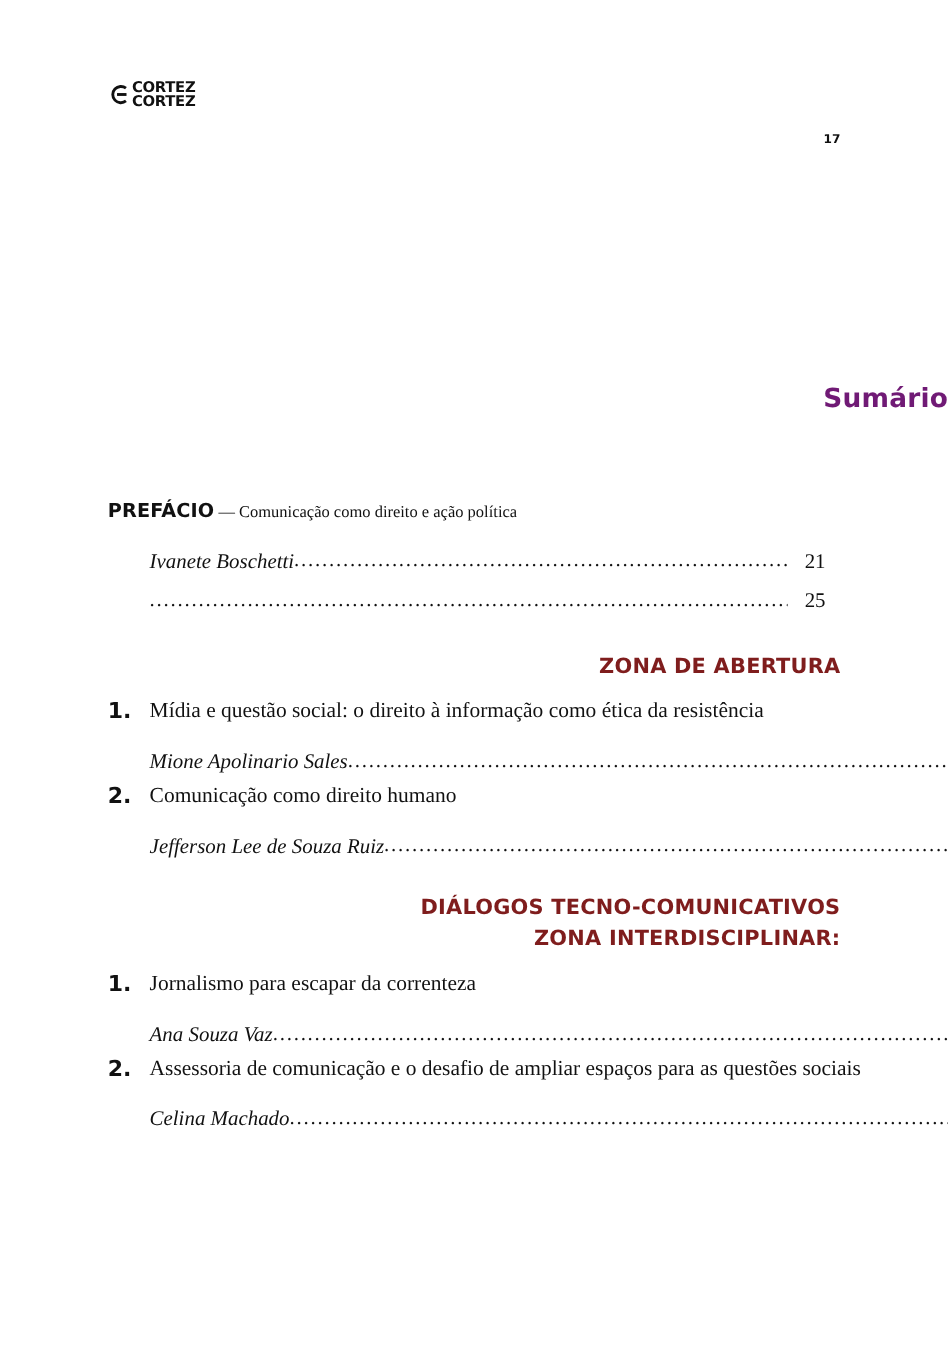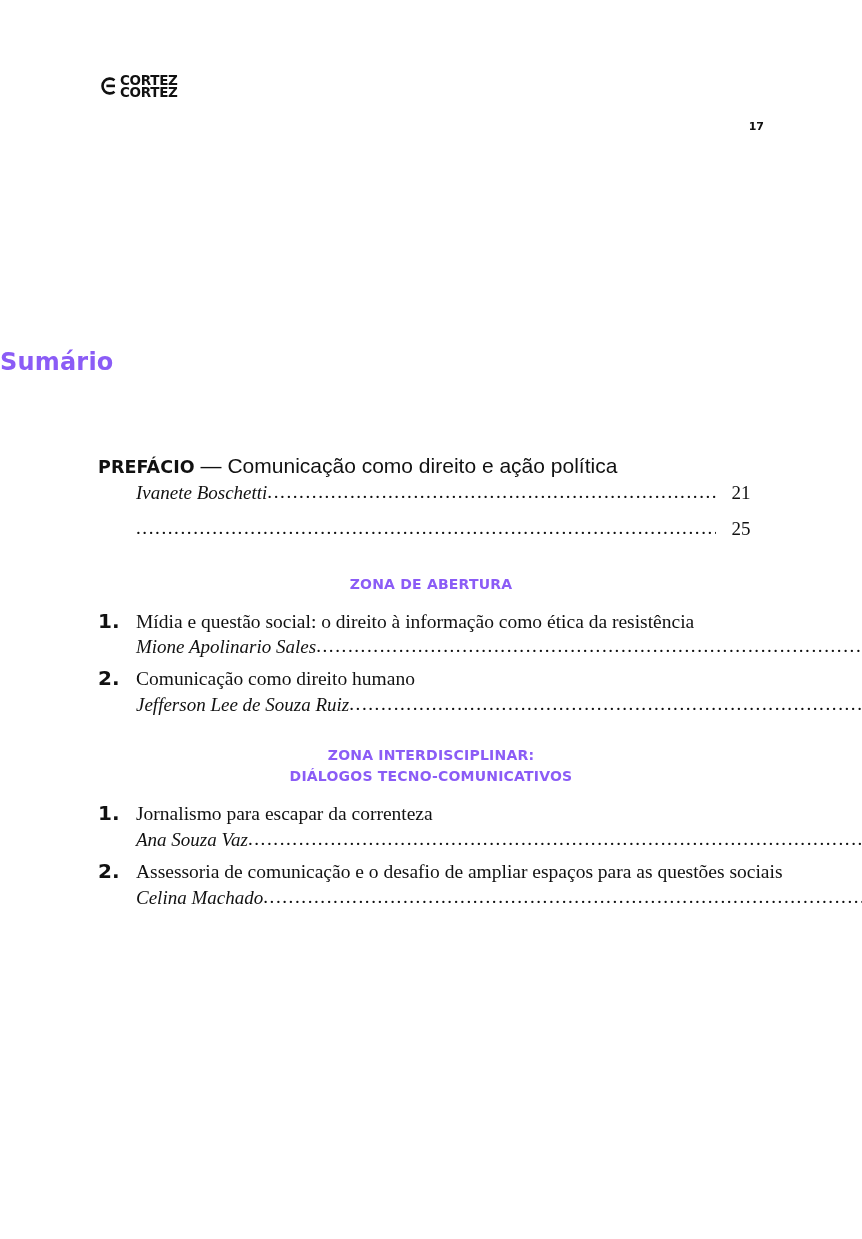--- a/index.html
+++ b/index.html
@@ -66,25 +66,25 @@
     color: #111;
     margin-top: 40px;
   }
 
   
   .doc-title {
     position: absolute;
     top: 348px;
     left: 0;
     width: 862px;
-    text-align: left;
+    text-align: right;
     font-family: "DejaVu Sans", sans-serif;
     font-weight: bold;
     font-size: 24px;
-    color: #8b5cf6;
+    color: #701a75;
     letter-spacing: 0.2px;
   }
 
   
   .toc {
     position: absolute;
     top: 452px;
     left: 98px;
     width: 666px;
   }
@@ -98,37 +98,38 @@
     line-height: 1.34;
     color: #111;
   }
   .entry-head .label {
     font-family: "DejaVu Sans", sans-serif;
     font-weight: bold;
     font-size: 17.5px;
     letter-spacing: 0.1px;
   }
   .entry-head .title-text {
-    font-family: Liberation Sans, sans-serif;
-    font-size: 21px;
+    font-family: Liberation Serif, serif;
+    font-size: 15px;
   }
 
   .authors-line {
     display: flex;
     align-items: flex-end;
     font-style: italic;
     font-size: 19px;
     line-height: 1.3;
     padding-left: 38px;
     color: #111;
     margin-top: 1px;
   }
   .authors {
     white-space: nowrap;
     flex: 0 0 auto;
+    margin-top: 20px;
   }
   .authors .roman { font-style: normal; }
   .dots {
     flex: 1 1 auto;
     overflow: hidden;
     white-space: nowrap;
     font-style: normal;
     letter-spacing: 1.6px;
     color: #111;
     margin: 0 2px 0 0;
@@ -136,25 +137,25 @@
   }
   .pageno {
     flex: 0 0 auto;
     width: 46px;
     text-align: center;
     font-style: normal;
     font-size: 19px;
   }
 
   .section-head {
-    text-align: center;
-    font-family: "DejaVu Sans", sans-serif;
-    font-weight: bold;
-    font-size: 14px;
-    color: #8b5cf6;
+    text-align: right;
+    font-family: "DejaVu Sans", sans-serif;
+    font-weight: bold;
+    font-size: 19px;
+    color: #7f1d1d;
     line-height: 1.5;
     letter-spacing: 0.2px;
   }
 
   .numbered {
     display: flex;
     align-items: flex-start;
   }
   .num {
     flex: 0 0 38px;
@@ -255,22 +256,22 @@
           <span class="authors">Jefferson Lee de Souza Ruiz</span>
           <span class="dots">......................................................................................................................</span>
 
         </div>
       </div>
     </div>
 
     <div class="sp-m"></div>
 
     <div class="section-head">
+      <div>DIÁLOGOS TECNO-COMUNICATIVOS</div>
       <div>ZONA INTERDISCIPLINAR:</div>
-      <div>DIÁLOGOS TECNO-COMUNICATIVOS</div>
     </div>
 
     <div class="sp-s"></div>
 
     <div class="numbered">
       <div class="num">1.</div>
       <div class="numbered-body">
         <div class="chapter-title">Jornalismo para escapar da correnteza</div>
         <div class="authors-line">
           <span class="authors">Ana Souza Vaz</span>

